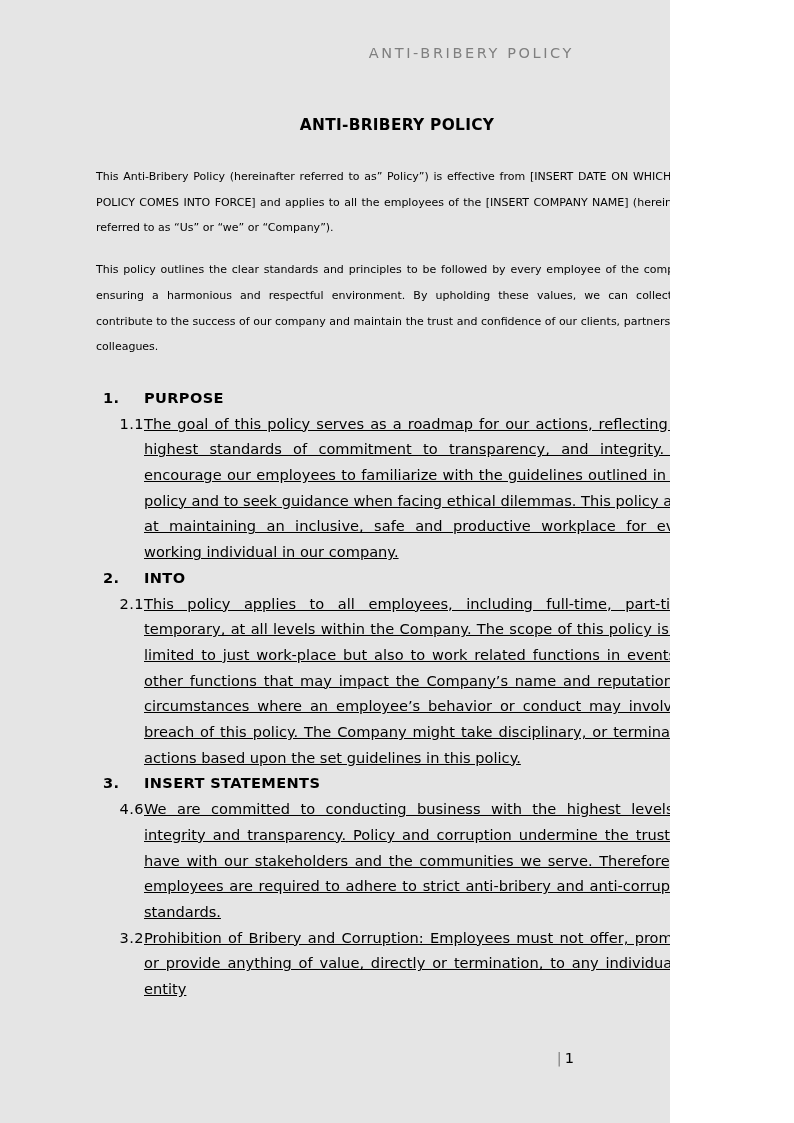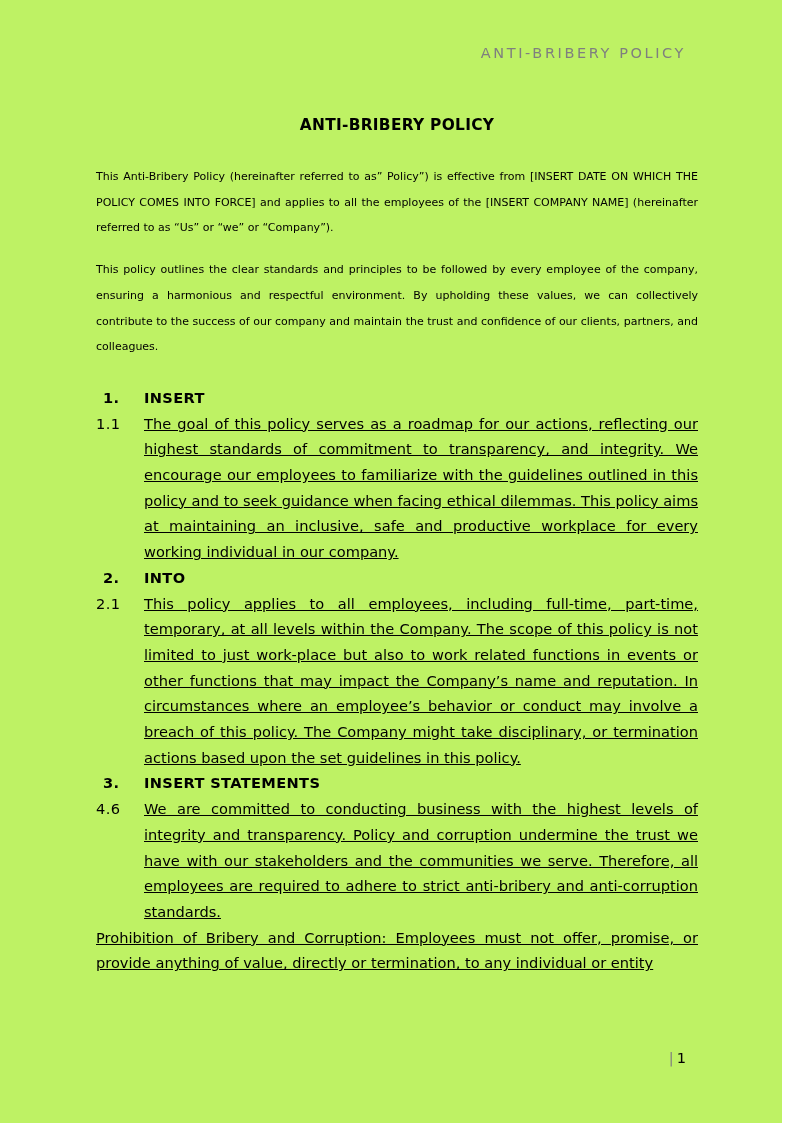--- a/index.html
+++ b/index.html
@@ -6,23 +6,23 @@
     margin: 0;
     padding: 0;
     background: #ffffff;
   }
   body {
     font-family: "DejaVu Sans", sans-serif;
     color: #000000;
   }
   .page {
     position: relative;
-    width: 782px;
+    width: 670px;
     height: 1123px;
-    background: #bef264;
+    background: #e5e5e5;
     overflow: hidden;
     box-sizing: border-box;
   }
 
   
   .doc-header {
     position: absolute;
     left: 96px;
     right: 96px;
     top: 43px;
@@ -93,21 +93,21 @@
     display: flex;
     font-size: 14.6px;
     line-height: 25.7px;
     color: #000;
     margin: 0;
   }
   .clause .cnum {
     width: 48px;
     flex: 0 0 48px;
     box-sizing: border-box;
-    text-align: left;
+    text-align: right;
     letter-spacing: 0.4px;
   }
   .clause .ctext {
     flex: 1 1 auto;
     text-align: justify;
     text-justify: inter-word;
     hyphens: none;
     text-decoration: underline;
   }
 
@@ -140,21 +140,21 @@
     <div class="doc-title">ANTI-BRIBERY  POLICY</div>
 
     <p class="para">This Anti-Bribery Policy (hereinafter referred to as” Policy”) is effective from [INSERT DATE ON WHICH THE POLICY COMES INTO FORCE] and applies to all the employees of the [INSERT COMPANY NAME] (hereinafter referred to as “Us” or “we” or “Company”).</p>
 
     <p class="para tight">This policy outlines the clear standards and principles to be followed by every employee of the company, ensuring a harmonious and respectful environment. By upholding these values, we can collectively contribute to the success of our company and maintain the trust and confidence of our clients, partners, and colleagues.</p>
 
     <div class="spacer-sm"></div>
 
     <div class="section-heading">
       <span class="num">1.</span>
-      <span class="label">INSERT</span>
+      <span class="label">PURPOSE</span>
     </div>
     <div class="clause">
       <span class="cnum">1.1</span>
       <span class="ctext">The goal of this policy serves as a roadmap for our actions, reflecting our highest standards of commitment to transparency, and integrity. We encourage our employees to familiarize with the guidelines outlined in this policy and to seek guidance when facing ethical dilemmas. This policy aims at maintaining an inclusive, safe and productive workplace for every working individual in our company.</span>
     </div>
 
     <div class="section-heading">
       <span class="num">2.</span>
       <span class="label">INTO</span>
     </div>
@@ -165,20 +165,21 @@
 
     <div class="section-heading">
       <span class="num">3.</span>
       <span class="label">INSERT STATEMENTS</span>
     </div>
     <div class="clause">
       <span class="cnum">4.6</span>
       <span class="ctext">We are committed to conducting business with the highest levels of integrity and transparency. Policy and corruption undermine the trust we have with our stakeholders and the communities we serve. Therefore, all employees are required to adhere to strict anti-bribery and anti-corruption standards.</span>
     </div>
     <div class="clause">
+      <span class="cnum">3.2</span>
       <span class="ctext">Prohibition of Bribery and Corruption: Employees must not offer, promise, or provide anything of value, directly or termination, to any individual or entity</span>
     </div>
 
   </div>
 
   <div class="doc-footer">
     <span class="bar">|</span><span>1</span>
   </div>
 
 </div>

